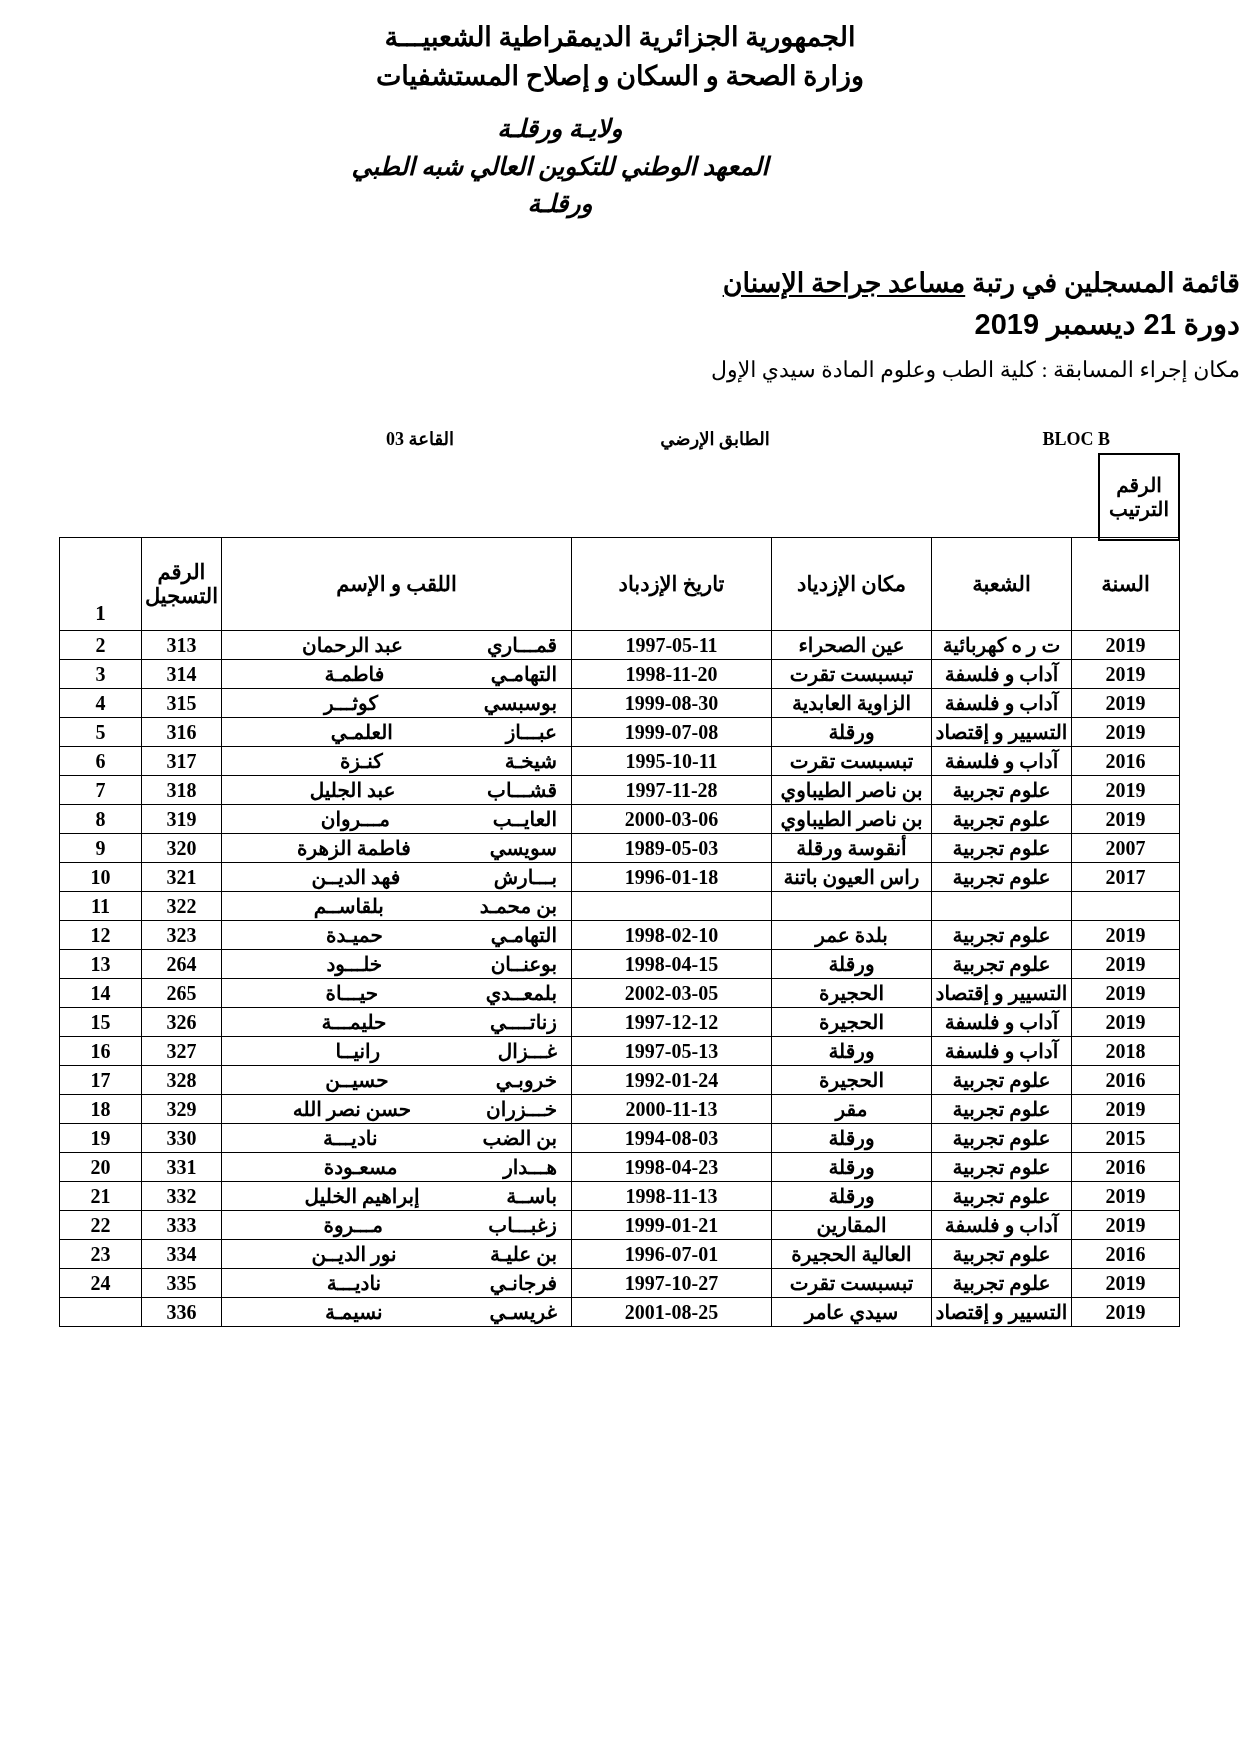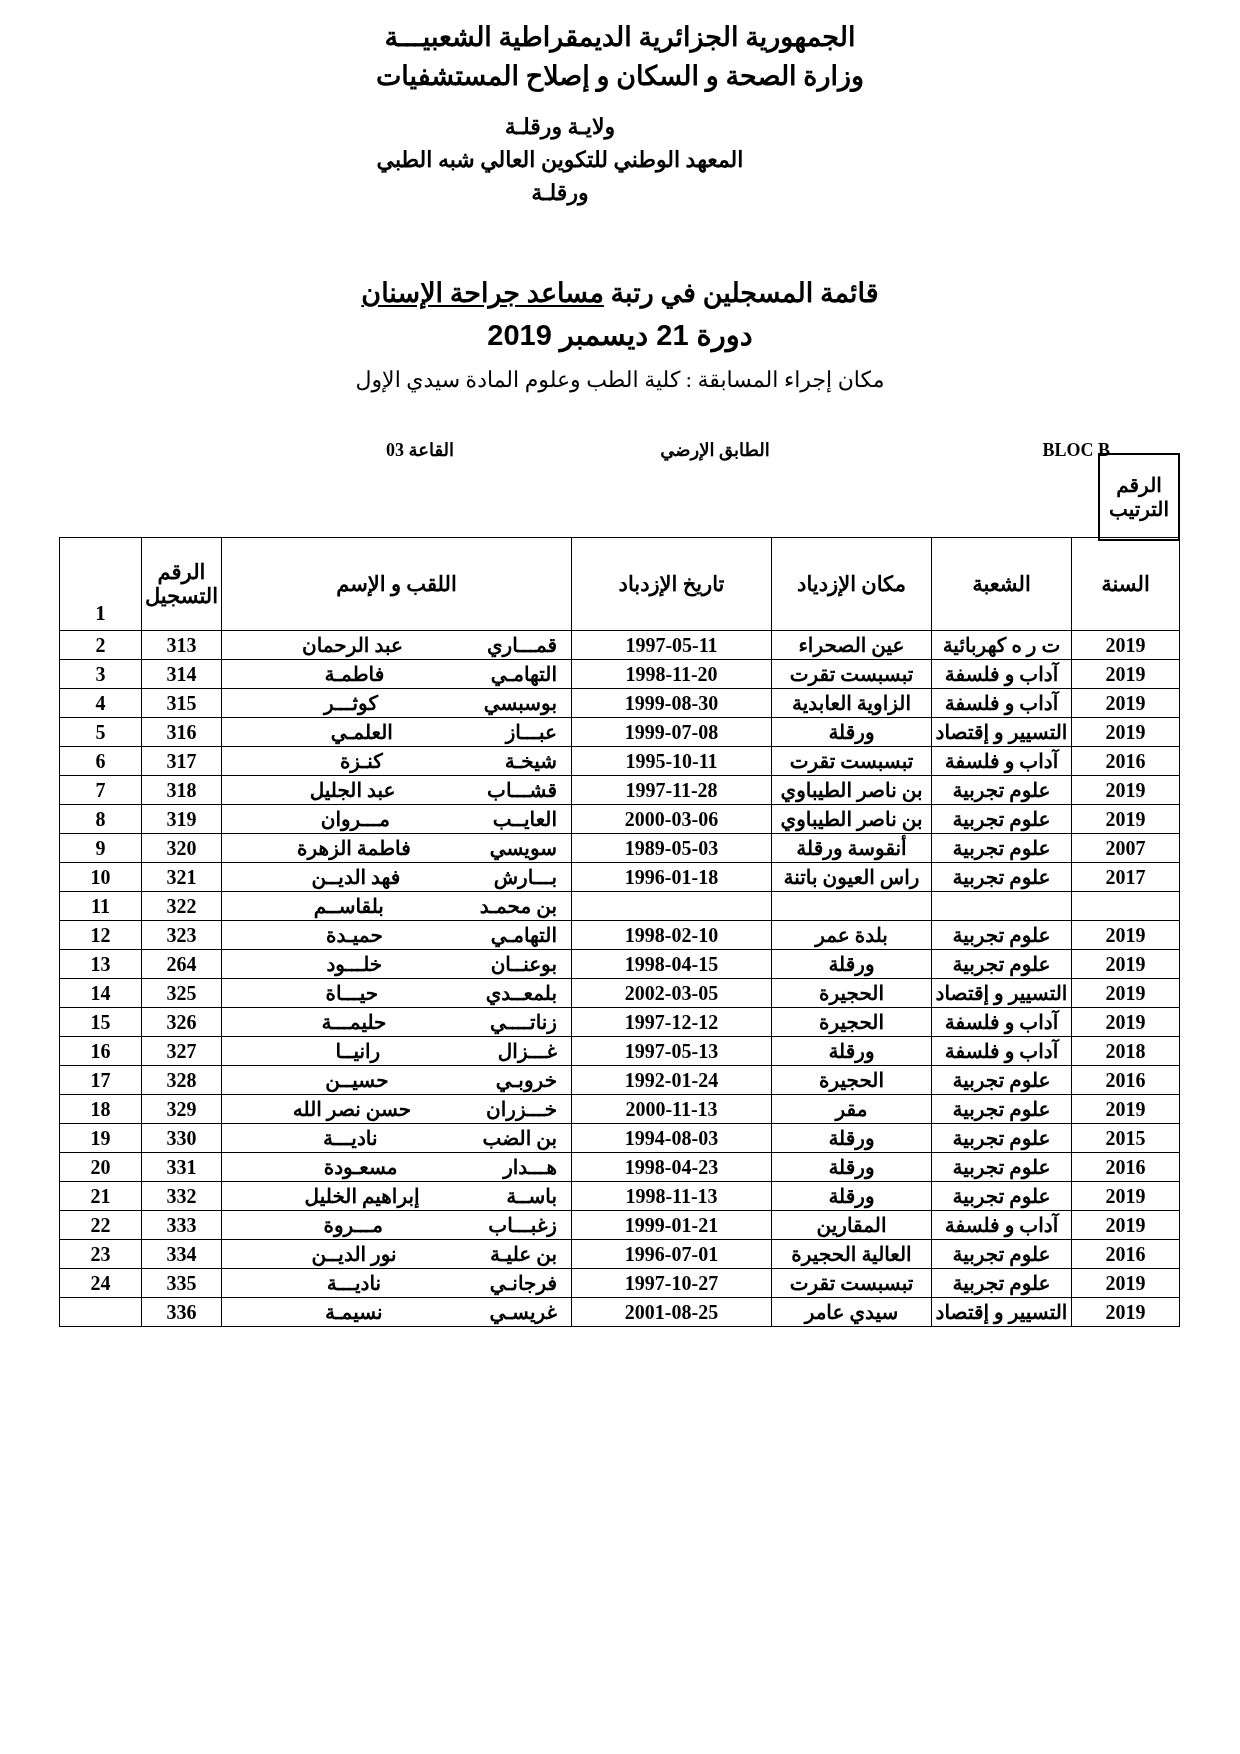--- a/index.html
+++ b/index.html
@@ -38,29 +38,29 @@
     font-weight: bold;
     line-height: 1.45;
   }
 
   .org-block {
     text-align: center;
     margin-top: 14px;
     margin-right: 120px;
   }
   .org-block div {
-    font-size: 22px;
+    font-size: 25px;
     font-weight: bold;
     line-height: 1.5;
+    font-style: italic;
   }
 
   
   .title-block {
-    text-align: center;
-    margin-top: 64px;
+    margin-top: 40px;
   }
   .doc-title {
     font-size: 27px;
     font-weight: bold;
     line-height: 1.5;
   }
   .doc-title .underlined {
     text-decoration: underline;
     text-underline-offset: 3px;
   }
@@ -407,21 +407,21 @@
             <td>2019</td>
             <td class="small-txt">التسيير و إقتصاد</td>
             <td class="small-txt">الحجيرة</td>
             <td class="num-cell">2002-03-05</td>
             <td>
               <div class="name-cell">
                 <span class="name-last">بلمعــدي</span>
                 <span class="name-first">حيـــاة</span>
               </div>
             </td>
-            <td class="num-cell">325</td>
+            <td class="num-cell">265</td>
             <td class="num-cell">14</td>
           </tr>
           <tr>
             <td>2019</td>
             <td class="small-txt">آداب و فلسفة</td>
             <td class="small-txt">الحجيرة</td>
             <td class="num-cell">1997-12-12</td>
             <td>
               <div class="name-cell">
                 <span class="name-last">زناتــــي</span>

